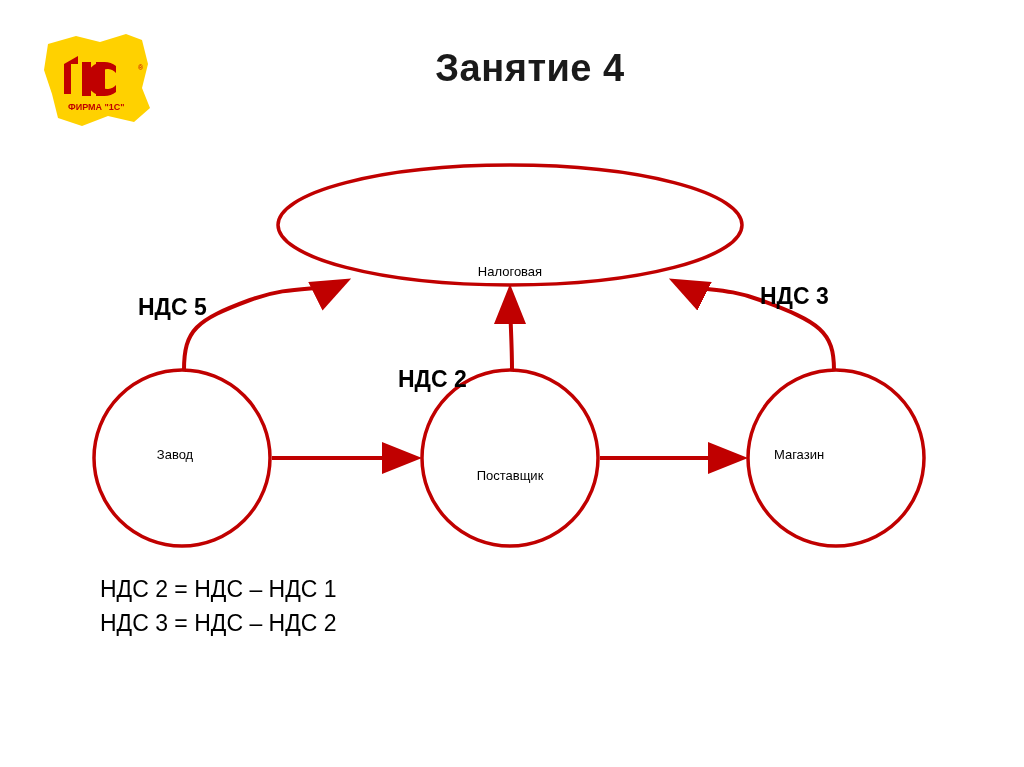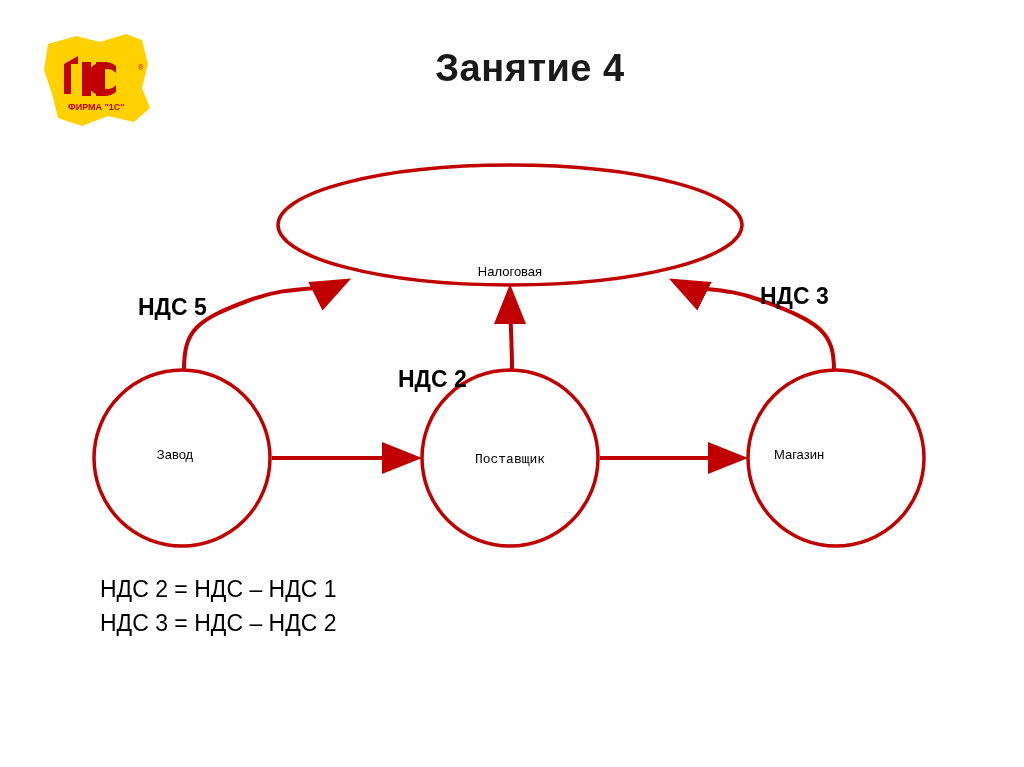--- a/index.html
+++ b/index.html
@@ -57,21 +57,21 @@
   
   .node-label {
     position: absolute;
     font-size: 13px;
     color: #000000;
     text-align: center;
     white-space: nowrap;
   }
   #label-tax      { left: 385px; top: 216px; width: 250px; margin-top: 48px; }
   #label-factory  { left:  80px; top: 447px; width: 190px; text-align: center; }
-  #label-supplier { left: 415px; top: 452px; width: 190px; font-family: Liberation Mono, monospace; }
+  #label-supplier { left: 415px; top: 468px; width: 190px; }
   #label-store    { left: 704px; top: 447px; width: 190px; }
 
   
   .vat-label {
     position: absolute;
     font-size: 23px;
     font-weight: bold;
     color: #000000;
     white-space: nowrap;
   }

